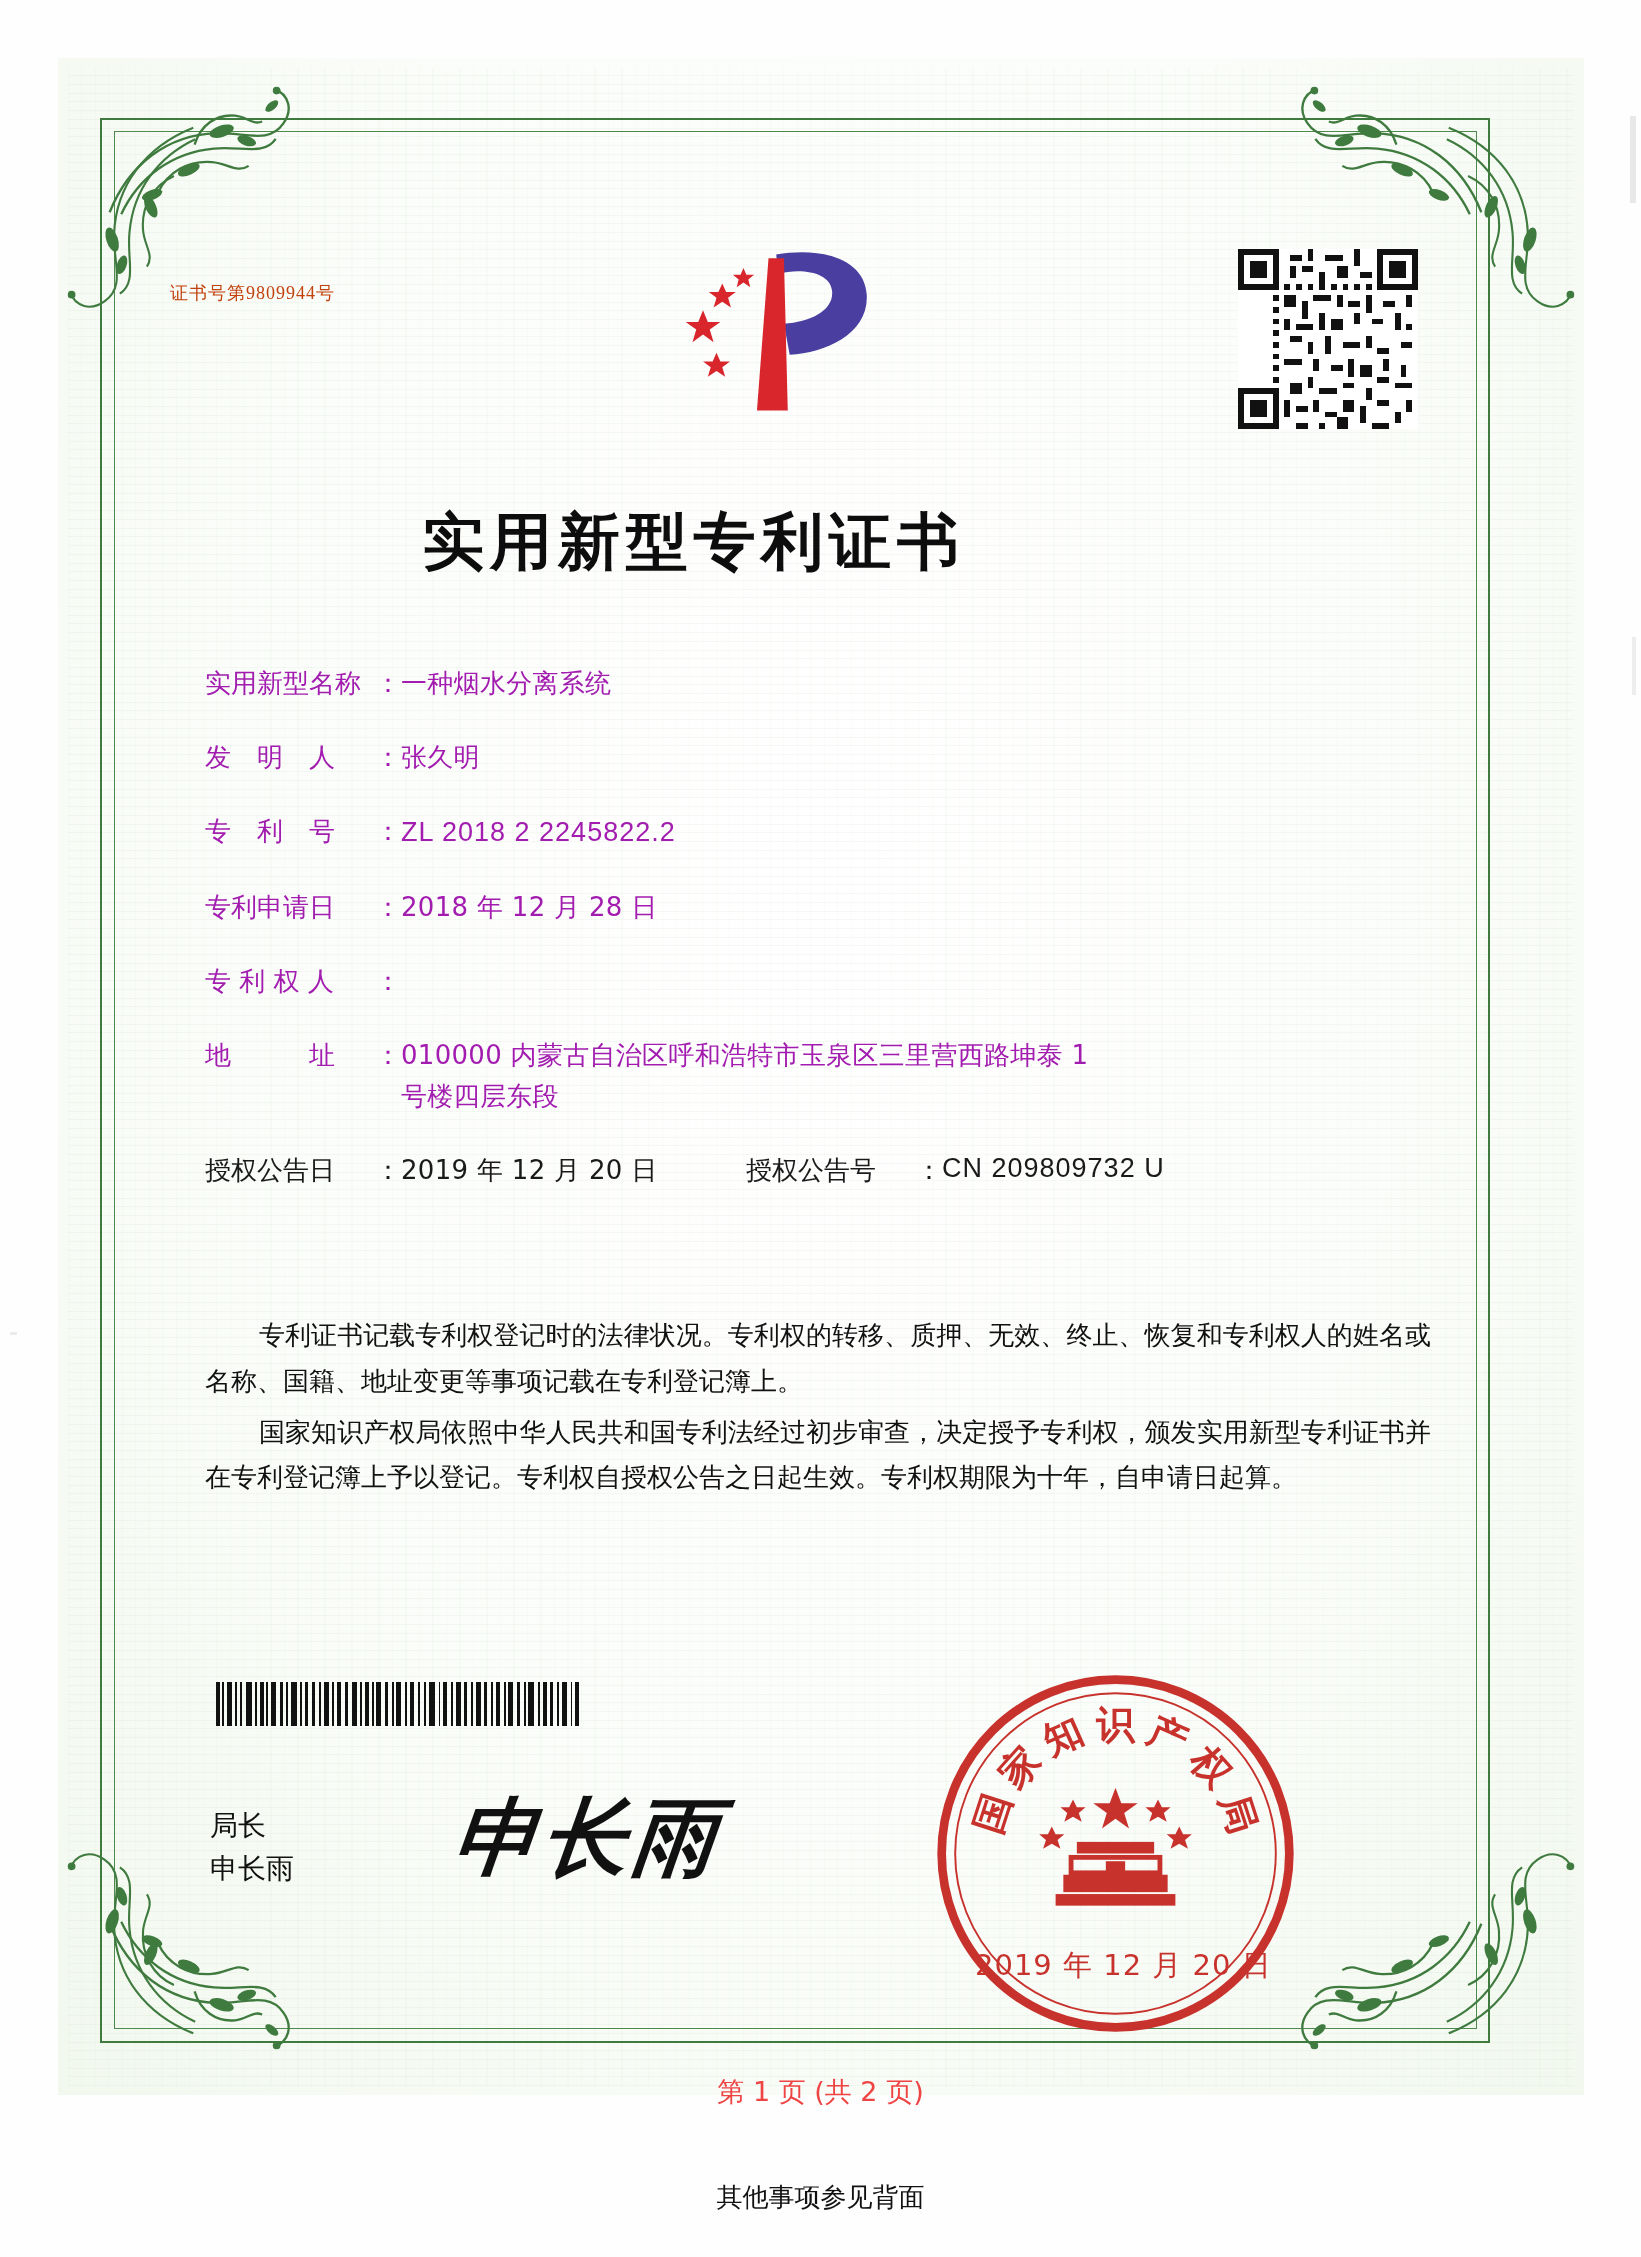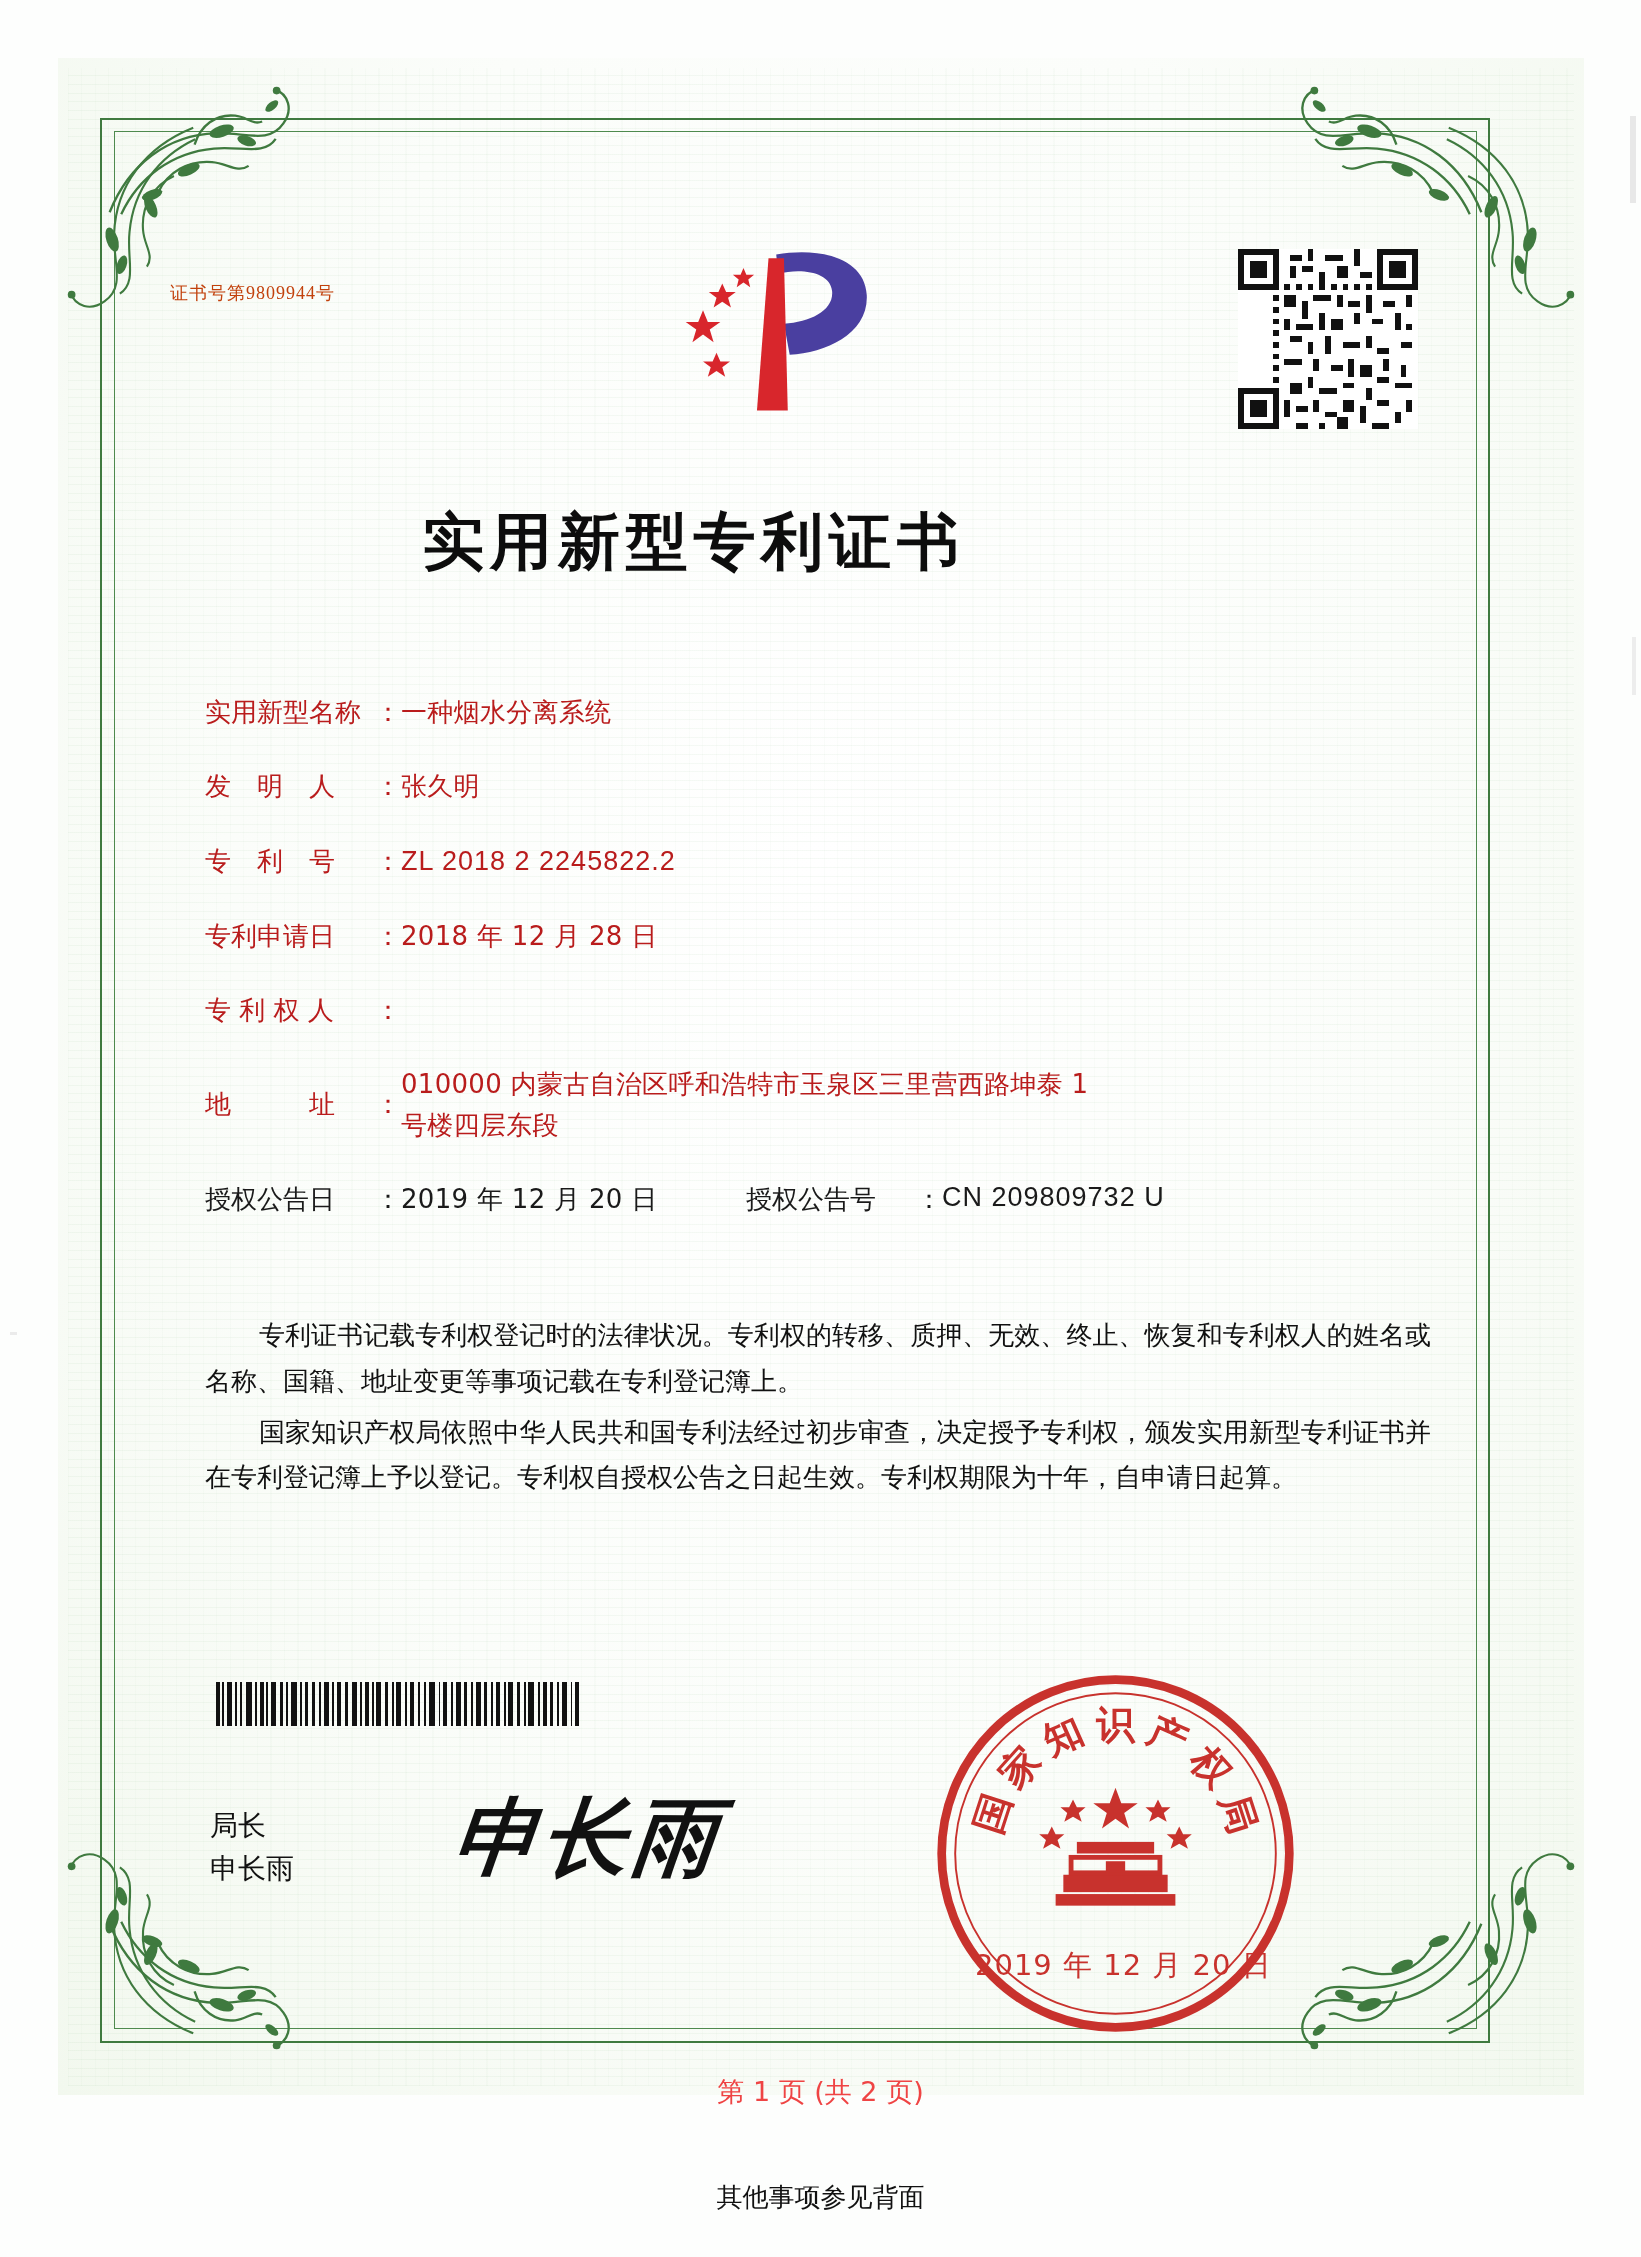--- a/index.html
+++ b/index.html
@@ -155,26 +155,25 @@
 
   
   .fields {
     position: absolute;
     left: 205px;
     top: 666px;
     width: 1226px;
   }
   .field-row {
     display: flex;
-    align-items: center;
+    align-items: flex-start;
     margin-bottom: 39px;
     font-size: 27px;
     line-height: 1.35;
-    color: #b91c1c;
-    margin-top: 29px;
+    color: #a21caf;
   }
   .field-label {
     width: 170px;
     flex: 0 0 170px;
     white-space: nowrap;
     font-family: "DejaVu Sans", sans-serif;
     font-size: 26px;
     letter-spacing: 0px;
   }
   .field-colon {

